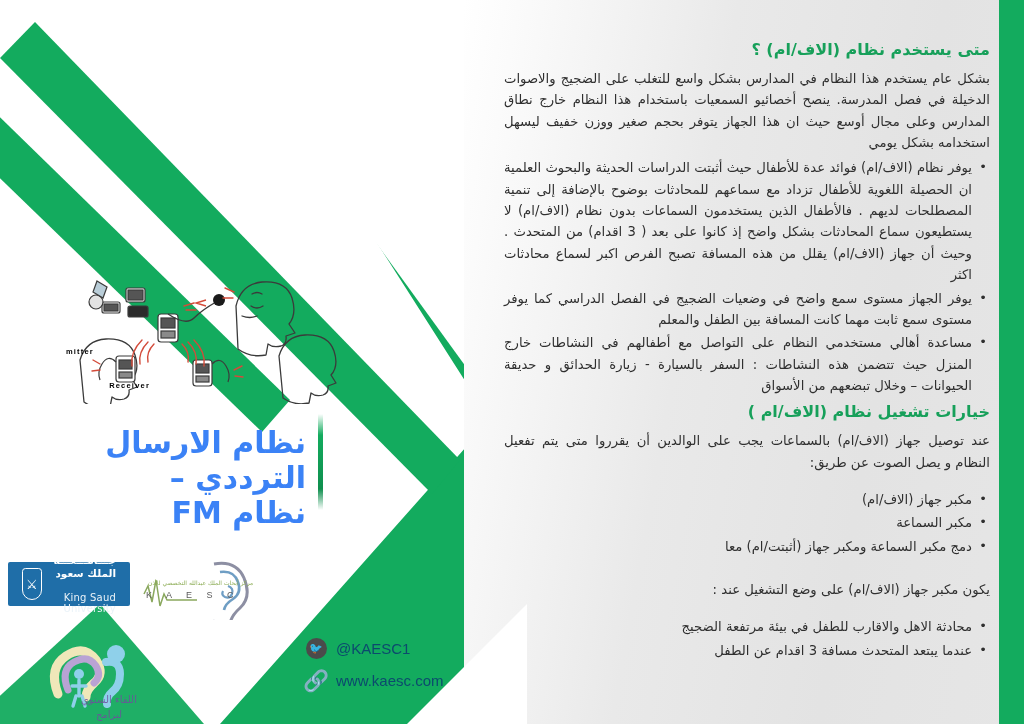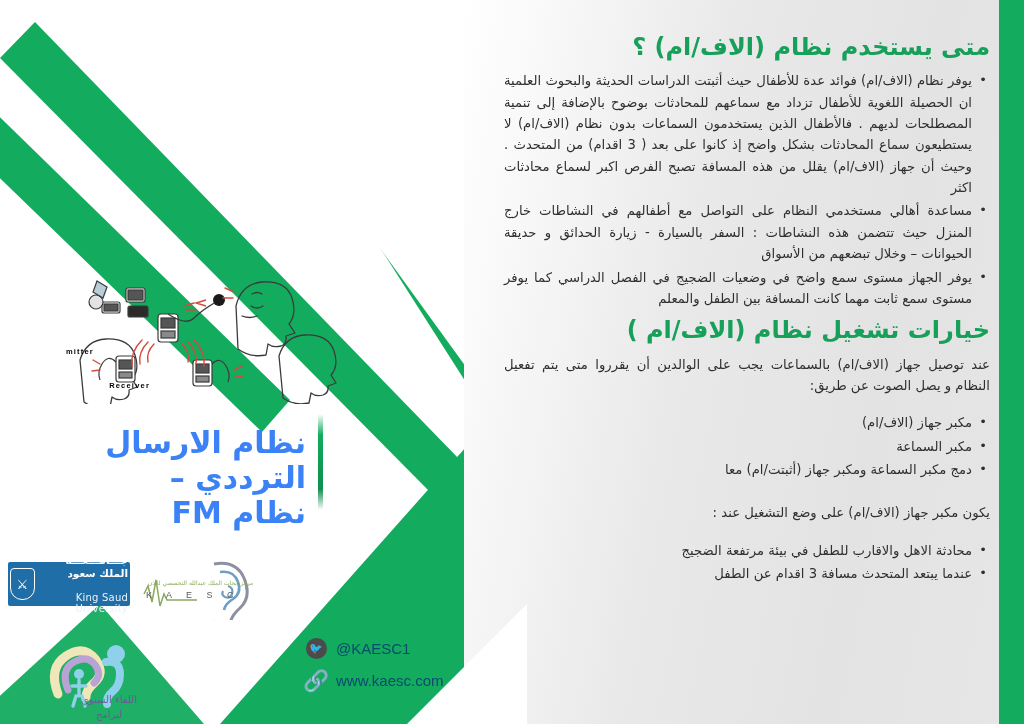--- a/index.html
+++ b/index.html
@@ -103,21 +103,21 @@
     font-size:7.5px;letter-spacing:1.2px;font-weight:700;color:#3b3b3b;
     font-family:"Liberation Sans",sans-serif;
   }
 
   
   .logos{position:absolute;left:8px;top:562px;width:260px;height:60px;}
   .ksu-logo{
     position:absolute;left:0;top:0;width:122px;height:44px;
     background:#1f6ea8;border-radius:2px;
     display:flex;align-items:center;justify-content:space-between;
-    padding:3px 2px;box-sizing:border-box;
+    padding:3px 14px;box-sizing:border-box;
   }
   .ksu-ar{color:#fff;font-size:10.5px;line-height:1.16;text-align:right;direction:rtl;font-weight:700;letter-spacing:1px;}
   .ksu-en{color:#eaf2f8;font-size:10px;letter-spacing:.2px;direction:ltr;text-align:right;margin-top:13px;}
   .ksu-emblem{
     width:26px;height:30px;border:1.6px solid #fff;border-radius:4px 4px 12px 12px;
     display:flex;align-items:center;justify-content:center;color:#fff;font-size:13px;
   }
   .kaesc-logo{position:absolute;left:132px;top:-6px;width:120px;height:64px;}
   .kaesc-letters{
     position:absolute;left:6px;top:34px;color:#5b5b5b;font-size:9px;
@@ -142,21 +142,21 @@
   .social-ic.link{background:transparent;color:#4b4b4b;font-size:21px;}
   .social-tx{color:#0c4a6e;font-size:15px;direction:ltr;font-family:"Liberation Sans",sans-serif;}
 
   
   .content{
     position:absolute;right:34px;top:28px;width:486px;
     direction:rtl;text-align:right;
     color:#2b2b2b;
   }
   h2.sec{
-    color:#17a05a;font-size:24px;font-weight:700;margin:4px 0 7px 0;line-height:1.3;
+    color:#17a05a;font-size:16px;font-weight:700;margin:12px 0 7px 0;line-height:1.3;
   }
   h2.sec.second{margin-top:6px;}
   p.para{
     margin:0 0 4px 0;font-size:13.2px;line-height:1.62;color:#2f2f2f;
     text-align:justify;text-align-last:right;
   }
   ul.bullets{margin:2px 0 6px 0;padding:0 16px 0 0;list-style:none;}
   ul.bullets li{
     position:relative;font-size:13.2px;line-height:1.62;color:#2f2f2f;
     margin-bottom:2px;text-align:justify;text-align-last:right;padding-right:2px;
@@ -297,25 +297,26 @@
     </div>
     <div class="social-row">
       <span class="social-ic link">🔗</span>
       <span class="social-tx">www.kaesc.com</span>
     </div>
   </div>
 
   <div class="content">
 
     <h2 class="sec">متى يستخدم نظام (الاف/ام) ؟</h2>
+    <p class="para">بشكل عام يستخدم هذا النظام في المدارس بشكل واسع للتغلب على الضجيج والاصوات الدخيلة في فصل المدرسة.  ينصح أخصائيو السمعيات باستخدام هذا النظام خارج نطاق المدارس وعلى مجال أوسع حيث ان هذا الجهاز يتوفر بحجم صغير ووزن خفيف ليسهل استخدامه بشكل يومي</p>
 
     <ul class="bullets">
       <li>يوفر نظام (الاف/ام) فوائد عدة للأطفال حيث أثبتت الدراسات الحديثة والبحوث العلمية ان الحصيلة اللغوية للأطفال تزداد مع سماعهم للمحادثات بوضوح بالإضافة إلى تنمية المصطلحات لديهم . فالأطفال الذين يستخدمون السماعات بدون نظام (الاف/ام) لا يستطيعون سماع المحادثات بشكل واضح إذ كانوا على بعد ( 3 اقدام) من المتحدث . وحيث أن جهاز (الاف/ام)  يقلل من هذه المسافة تصبح الفرص اكبر لسماع محادثات اكثر</li>
+      <li>يوفر الجهاز مستوى سمع واضح في وضعيات الضجيج في الفصل الدراسي كما يوفر مستوى سمع ثابت مهما كانت المسافة بين الطفل والمعلم</li>
       <li>مساعدة أهالي مستخدمي النظام على التواصل مع أطفالهم في النشاطات خارج المنزل حيث تتضمن هذه النشاطات : السفر بالسيارة - زيارة الحدائق و حديقة الحيوانات – وخلال تبضعهم من الأسواق</li>
-      <li>يوفر الجهاز مستوى سمع واضح في وضعيات الضجيج في الفصل الدراسي كما يوفر مستوى سمع ثابت مهما كانت المسافة بين الطفل والمعلم</li>
     </ul>
 
     <h2 class="sec second">خيارات تشغيل نظام (الاف/ام )</h2>
     <p class="para">عند توصيل جهاز (الاف/ام) بالسماعات يجب على الوالدين أن يقرروا متى يتم تفعيل النظام و يصل الصوت عن طريق:</p>
 
     <div class="spacer-sm"></div>
     <ul class="bullets tight">
       <li>مكبر جهاز (الاف/ام)</li>
       <li>مكبر السماعة</li>
       <li>دمج مكبر السماعة ومكبر جهاز (أثبتت/ام)  معا</li>

